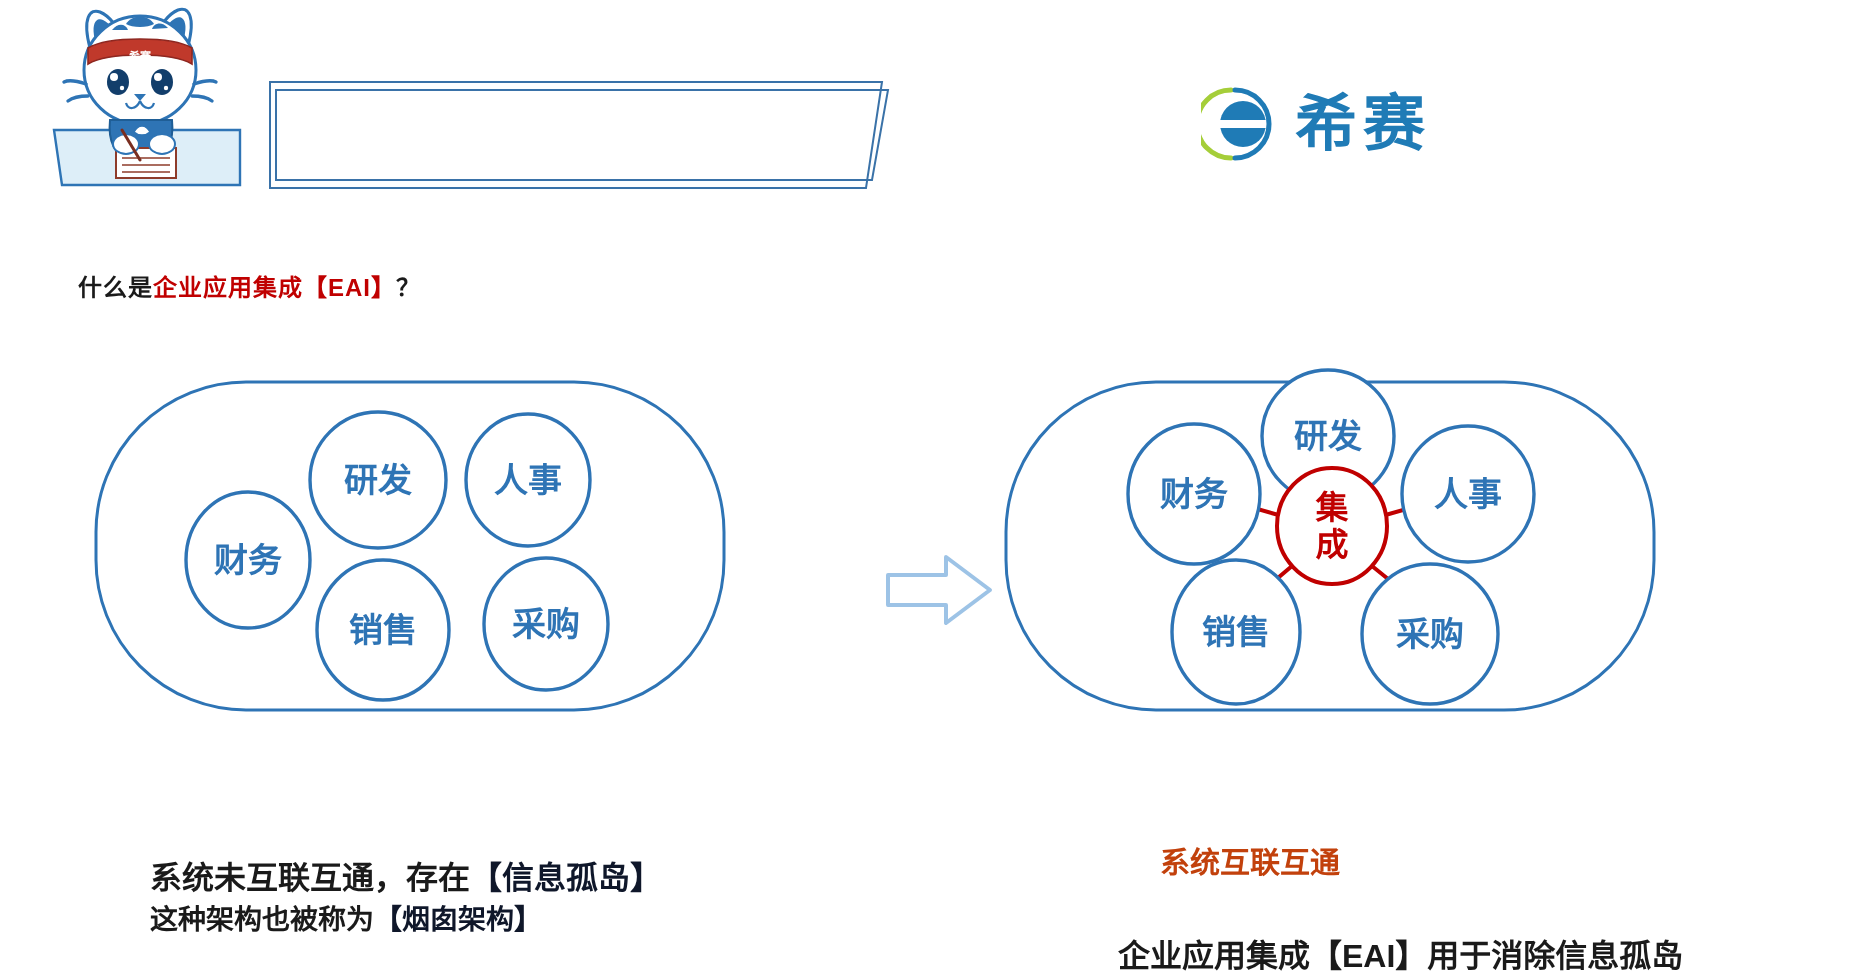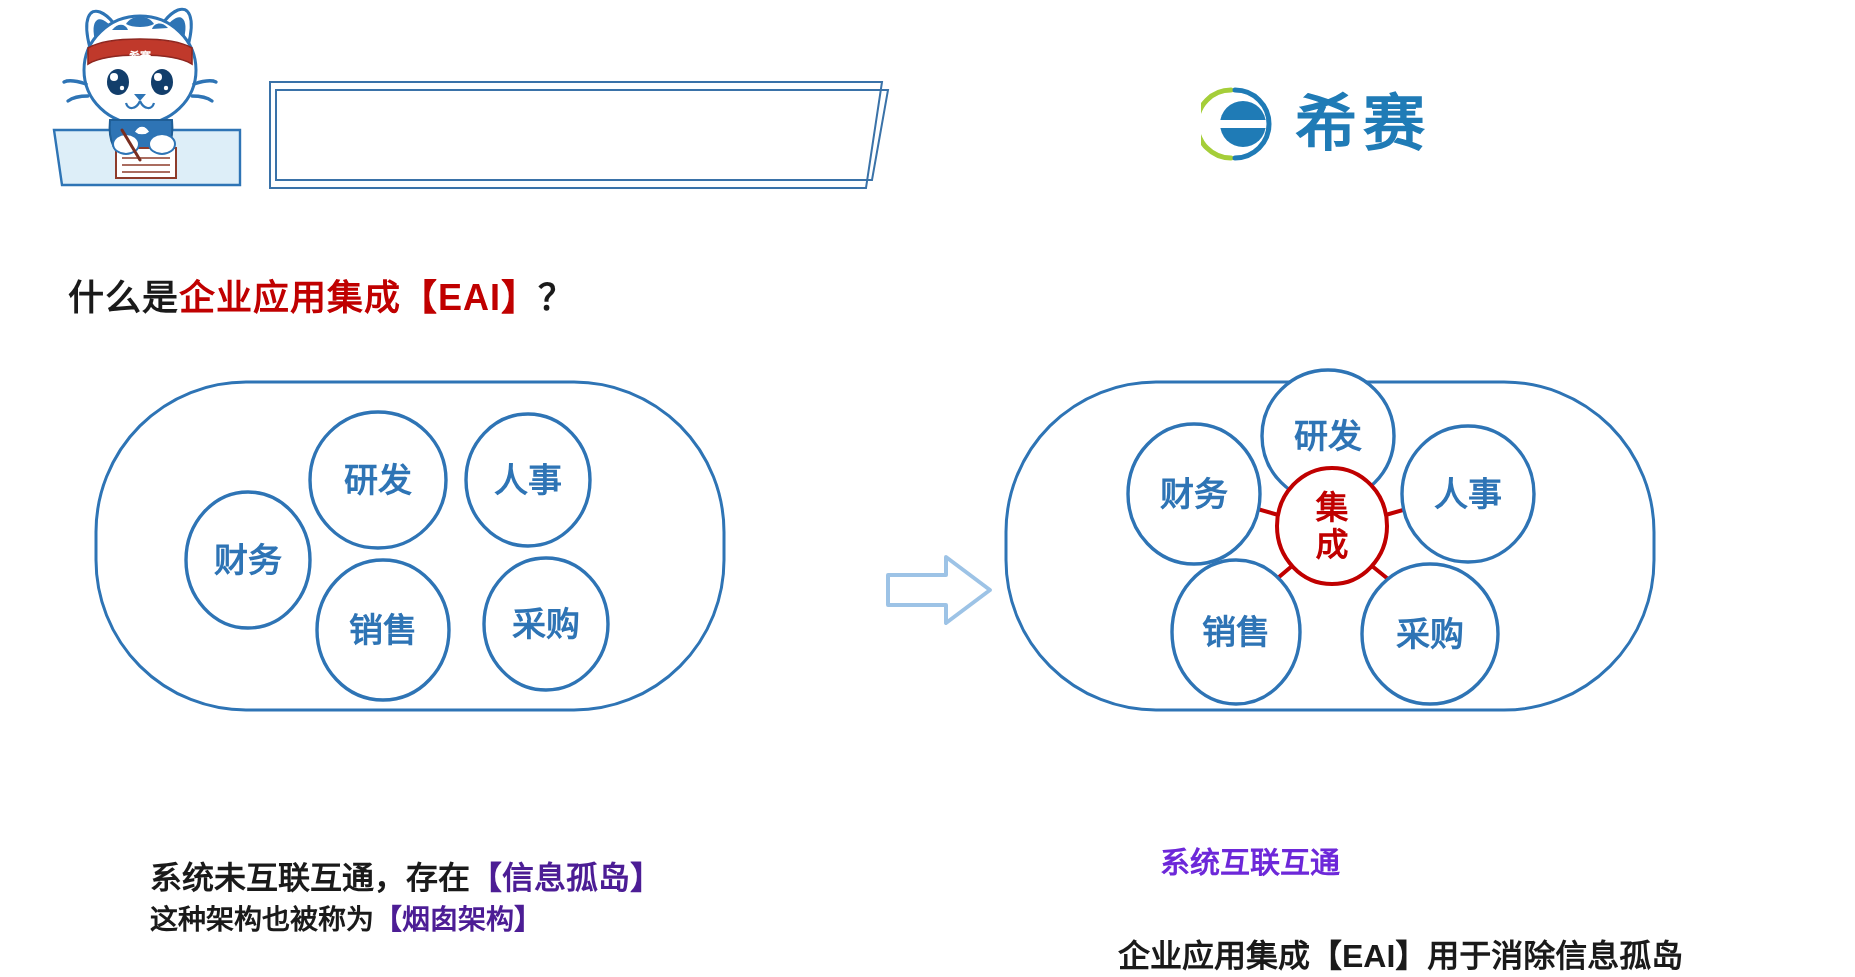--- a/index.html
+++ b/index.html
@@ -16,43 +16,43 @@
   
   .mascot{position:absolute;left:52px;top:2px;width:200px;height:214px;}
   .banner{position:absolute;left:268px;top:76px;width:630px;height:118px;}
   .brand-logo{position:absolute;right:40px;top:78px;width:272px;height:92px;
     display:flex;align-items:center;gap:10px;}
   .brand-mark{width:84px;height:84px;flex:0 0 auto;}
   .brand-text{font-size:62px;font-weight:700;color:#1F7BB6;letter-spacing:6px;
     line-height:1;white-space:nowrap;}
 
   
-  .question{position:absolute;left:68px;top:268px;font-size:36px;font-weight:700;
+  .question{position:absolute;left:78px;top:268px;font-size:24px;font-weight:700;
     color:#1a1a1a;white-space:nowrap;letter-spacing:1px;}
   .question .accent{color:#C00000;}
 
   
   .diagram-wrap{position:absolute;left:0;top:360px;width:1855px;height:490px;}
   .panel{position:absolute;top:16px;text-decoration:underline;}
   .panel-left{left:90px;width:780px;height:460px;}
   .panel-right{left:1000px;width:760px;height:460px;}
   .panel svg{display:block;overflow:visible;}
   .arrow-box{position:absolute;left:880px;top:185px;width:120px;height:90px;}
 
   .blob-label{font-family:"Liberation Sans","DejaVu Sans",sans-serif;
     font-weight:700;fill:#2E74B5;}
   .core-label{font-family:"Liberation Sans","DejaVu Sans",sans-serif;
     font-weight:700;fill:#C00000;}
 
   
   .cap{position:absolute;font-weight:700;color:#1a1a1a;white-space:nowrap;}
-  .cap .accent{color:#4c1d95;margin-top:23px;}
+  .cap .accent{color:#0f172a;margin-top:23px;}
   .cap-left-1{left:150px;top:852px;font-size:32px;}
   .cap-left-2{left:150px;top:897px;font-size:28px;}
-  .cap-right-1{left:1160px;top:838px;font-size:30px;color:#6d28d9;}
+  .cap-right-1{left:1160px;top:838px;font-size:30px;color:#c2410c;}
   .cap-right-2{left:1118px;top:890px;font-size:32px;margin-top:40px;}
 </style>
 </head>
 <body>
 
 <div class="slide">
 
   <div class="mascot">
     <svg viewBox="0 0 200 214" width="200" height="214" aria-hidden="true">
 

